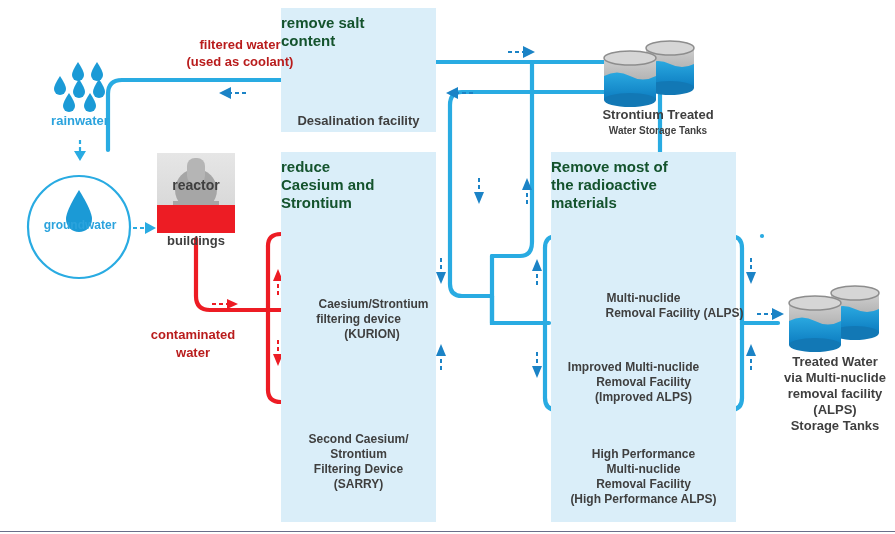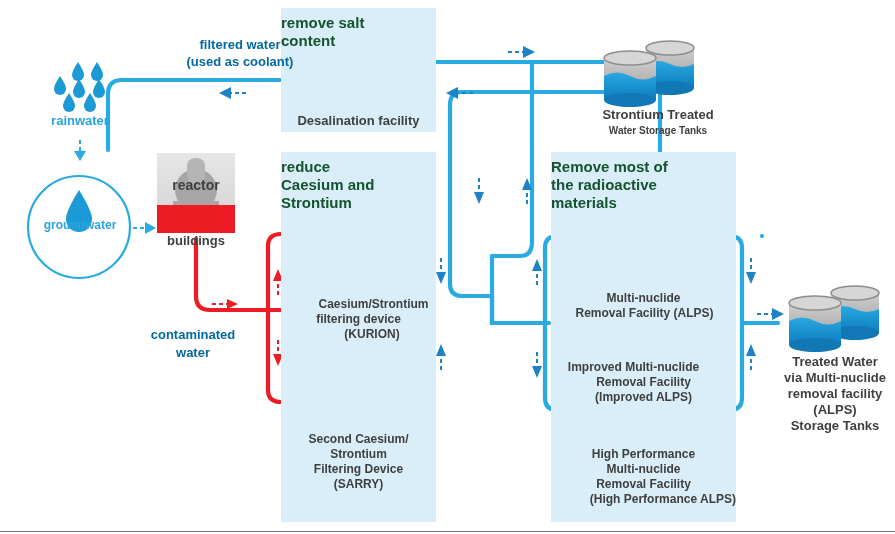--- a/index.html
+++ b/index.html
@@ -8,21 +8,21 @@
   #stage{position:absolute;left:0;top:0;width:895px;height:534px;}
   svg#diagram{position:absolute;left:0;top:0;width:895px;height:534px;}
 
   .panel{position:absolute;background:#daeef9;}
   .panel-title{position:absolute;color:#14532d;
                font-weight:bold;font-size:15px;line-height:18px;}
   .cap{position:absolute;text-align:center;color:#3f3f3f;
        font-weight:bold;font-size:12px;line-height:14px;}
   .lbl-blue{position:absolute;text-align:center;color:#2ba3dd;
             font-weight:bold;font-size:13px;line-height:15px;}
-  .lbl-grey{position:absolute;text-align:center;color:#0369a1;
+  .lbl-grey{position:absolute;text-align:center;color:#b91c1c;
             font-weight:bold;font-size:13px;line-height:16px;}
   .rule{position:absolute;left:0;bottom:2px;width:895px;height:1px;background:#6a6f8a;}
 </style>
 </head>
 <body>
 
 <div id="stage">
 
   <svg id="diagram" viewBox="0 0 895 534">
     <defs>
@@ -326,30 +326,30 @@
   <div class="cap" style="left:281px;top:432px;width:155px;">Second Caesium/</div>
   <div class="cap" style="left:281px;top:447px;width:155px;">Strontium</div>
   <div class="cap" style="left:281px;top:462px;width:155px;">Filtering Device</div>
   <div class="cap" style="left:281px;top:477px;width:155px;">(SARRY)</div>
 
   <div class="panel-title" style="left:551px;top:158px;width:185px;">Remove most of</div>
   <div class="panel-title" style="left:551px;top:176px;width:185px;">the radioactive</div>
   <div class="panel-title" style="left:551px;top:194px;width:185px;">materials</div>
 
   <div class="cap" style="left:551px;top:291px;width:185px;">Multi-nuclide</div>
-  <div class="cap" style="left:552px;top:306px;width:185px;">Removal Facility (ALPS)</div>
+  <div class="cap" style="left:582px;top:306px;width:185px;">Removal Facility (ALPS)</div>
 
   <div class="cap" style="left:551px;top:360px;width:165px;">Improved Multi-nuclide</div>
   <div class="cap" style="left:551px;top:375px;width:185px;">Removal Facility</div>
   <div class="cap" style="left:551px;top:390px;width:185px;">(Improved ALPS)</div>
 
   <div class="cap" style="left:551px;top:447px;width:185px;">High Performance</div>
   <div class="cap" style="left:551px;top:462px;width:185px;">Multi-nuclide</div>
   <div class="cap" style="left:551px;top:477px;width:185px;">Removal Facility</div>
-  <div class="cap" style="left:551px;top:492px;width:185px;text-align:right;">(High Performance ALPS)</div>
+  <div class="cap" style="left:551px;top:492px;width:185px;">(High Performance ALPS)</div>
 
   <div class="cap" style="left:573px;top:108px;width:170px;font-size:13px;">Strontium Treated</div>
   <div class="cap" style="left:573px;top:124px;width:170px;font-size:10px;">Water Storage Tanks</div>
 
   <div class="cap" style="left:775px;top:355px;width:120px;font-size:13px;">Treated Water</div>
   <div class="cap" style="left:775px;top:371px;width:120px;font-size:13px;">via Multi-nuclide</div>
   <div class="cap" style="left:775px;top:387px;width:120px;font-size:13px;">removal facility</div>
   <div class="cap" style="left:775px;top:403px;width:120px;font-size:13px;">(ALPS)</div>
   <div class="cap" style="left:775px;top:419px;width:120px;font-size:13px;">Storage Tanks</div>
 

